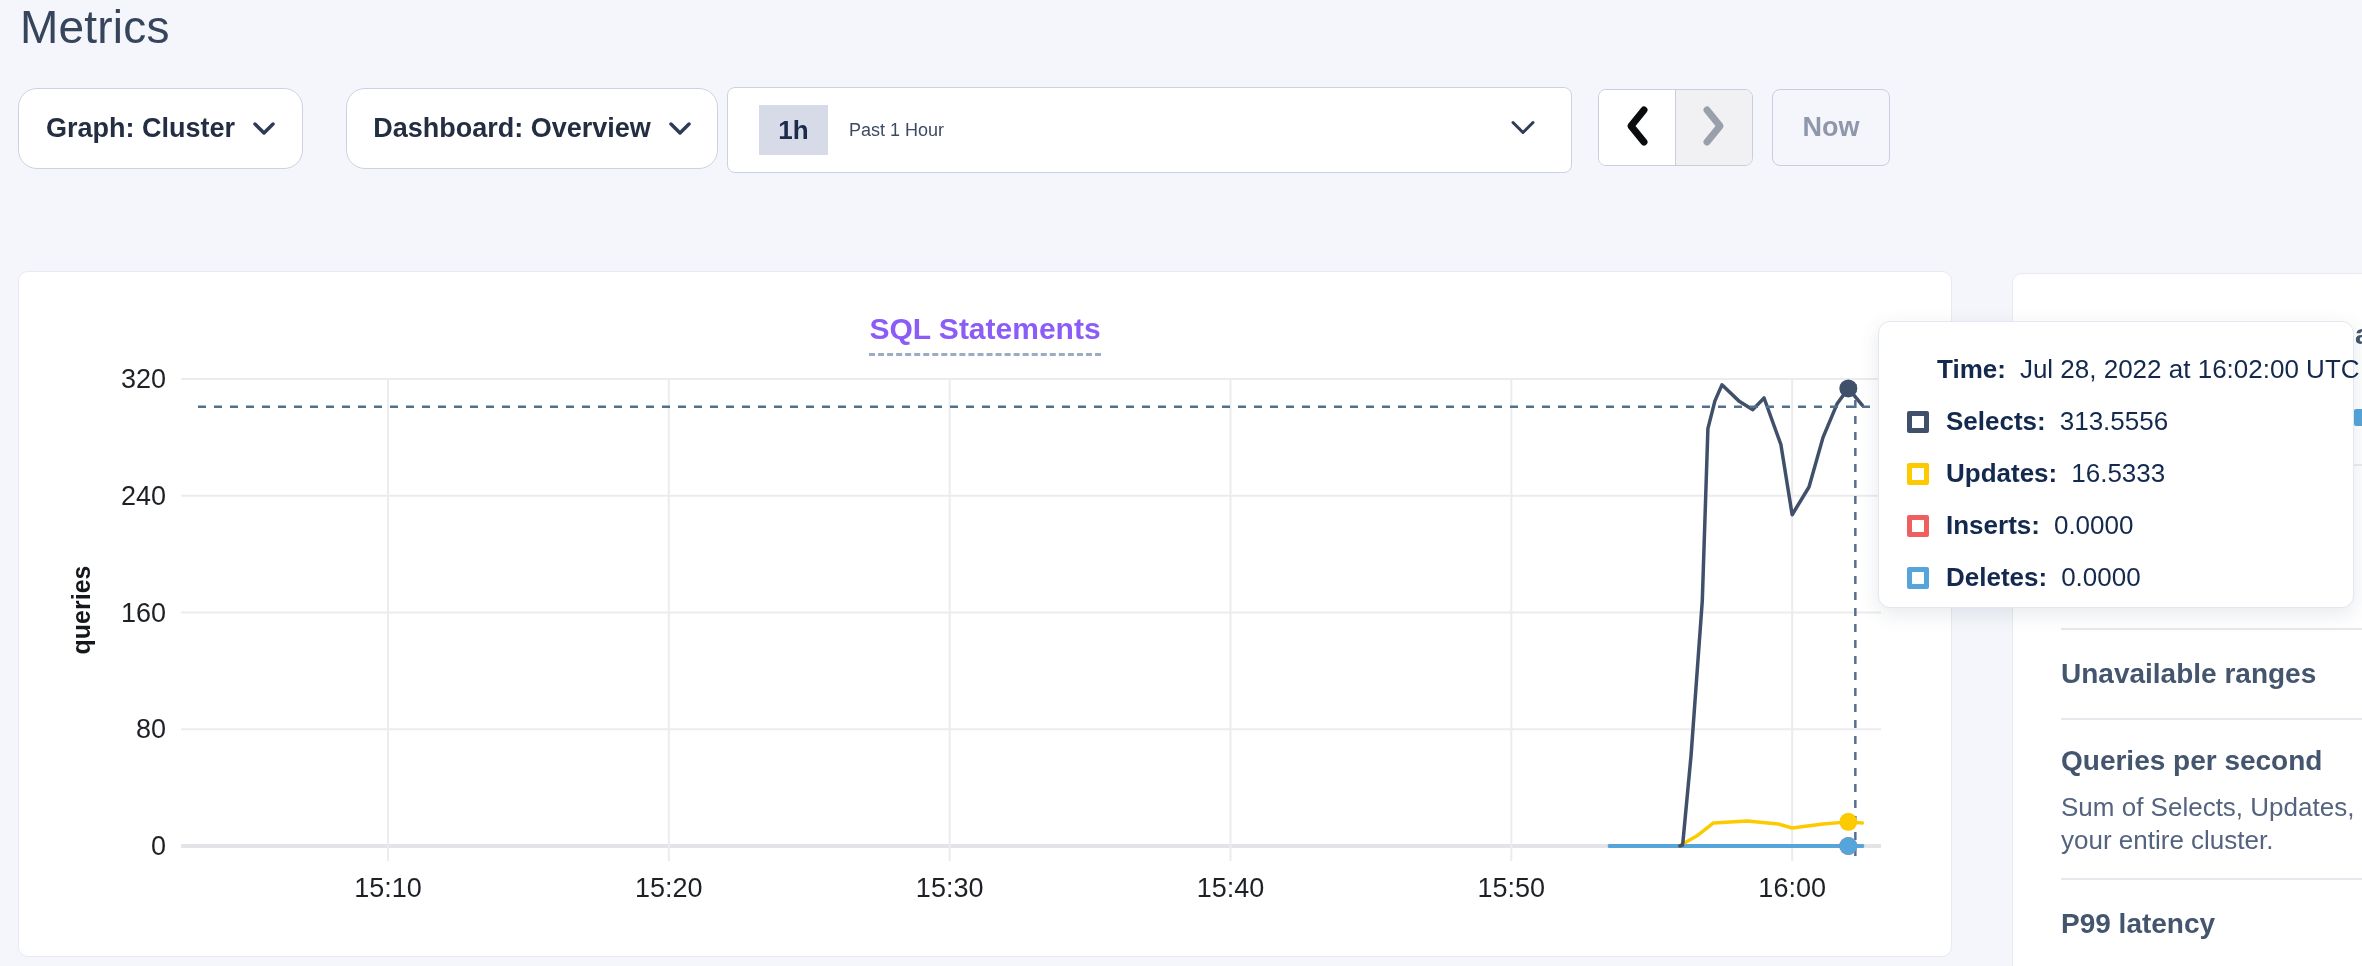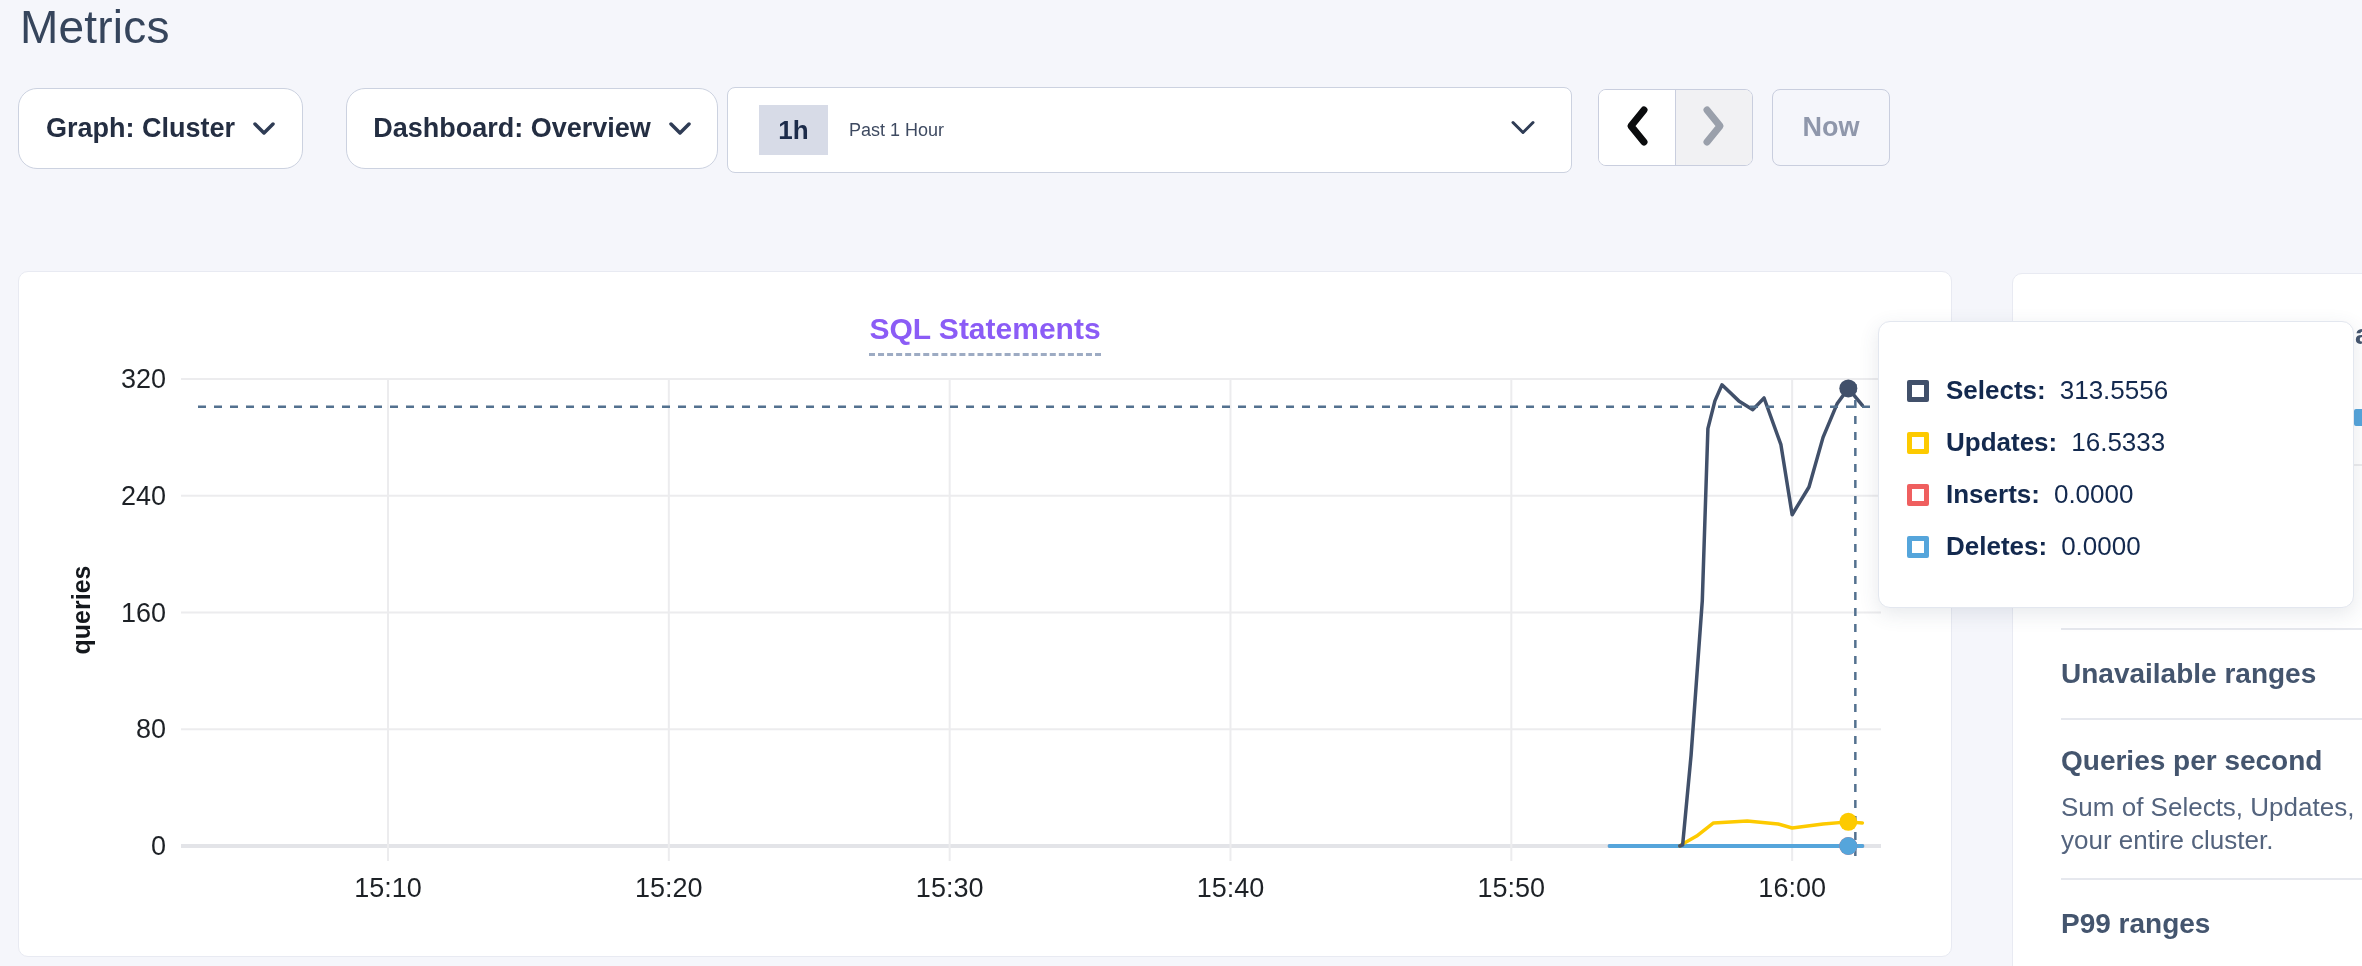--- a/index.html
+++ b/index.html
@@ -188,24 +188,27 @@
   <span class="side-frag-blue"></span>
   <span class="side-frag-grid"></span>
 
   <div class="side-divider" style="top:354px"></div>
   <div class="side-h" style="top:384px">Unavailable ranges</div>
   <div class="side-divider" style="top:444px"></div>
   <div class="side-h" style="top:471px">Queries per second</div>
   <div class="side-p" style="top:518px">Sum of Selects, Updates, Inser</div>
   <div class="side-p" style="top:551px">your entire cluster.</div>
   <div class="side-divider" style="top:604px"></div>
-  <div class="side-h" style="top:634px">P99 ranges</div>
+  <div class="side-h" style="top:634px">P99 latency</div>
 </div>
 
 <div class="tooltip">
+  <div class="tt-time">
+    <b>Time:</b><span>Jul 28, 2022 at 16:02:00 UTC</span>
+  </div>
   <div class="tt-row">
     <span class="tt-swatch" style="border-color: rgb(65, 80, 106);"></span>
     <b>Selects:</b>
     <span>313.5556</span>
   </div>
   <div class="tt-row">
     <span class="tt-swatch" style="border-color: rgb(253, 202, 0);"></span>
     <b>Updates:</b>
     <span>16.5333</span>
   </div>

